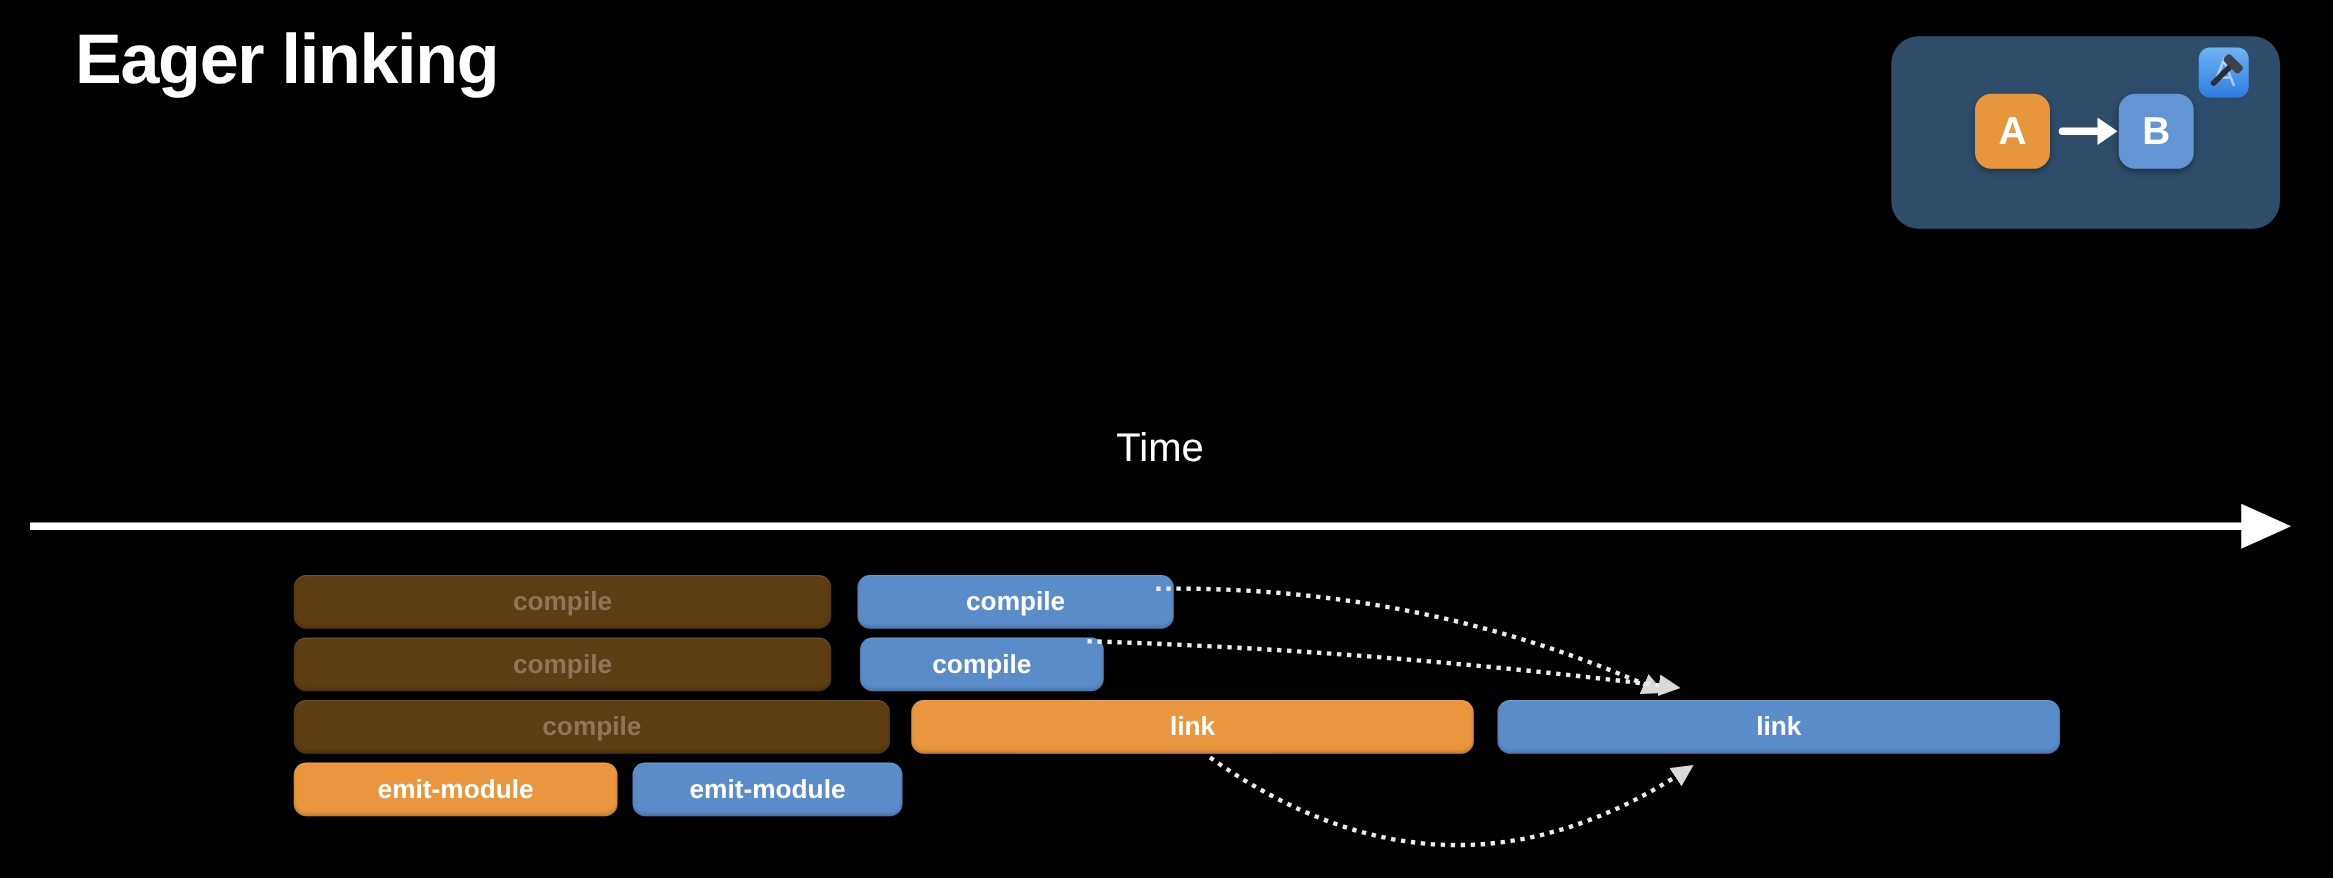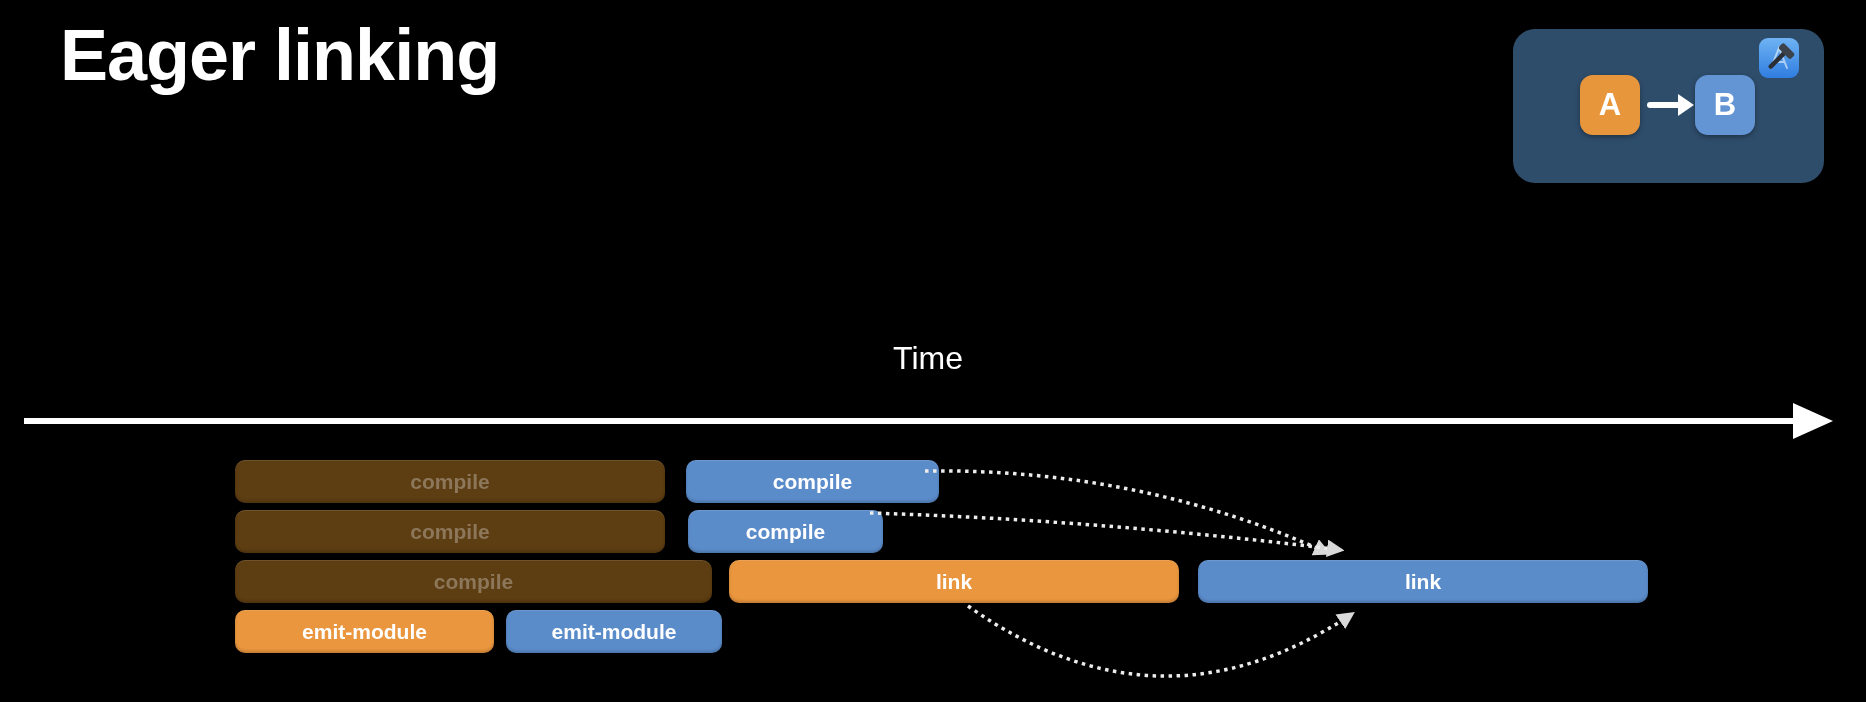--- a/index.html
+++ b/index.html
@@ -3,21 +3,21 @@
 <meta charset="utf-8">
 <style>
   html,body{margin:0;padding:0;}
   body{
     width:1866px;height:702px;position:relative;overflow:hidden;
     background:#000;font-family:"Liberation Sans", sans-serif;
     -webkit-font-smoothing:antialiased;
   }
   .slide-title{
     position:absolute;left:60px;top:14px;
-    font-size:72px;font-weight:700;letter-spacing:-1px;color:#fff;
+    font-size:56px;font-weight:700;letter-spacing:-1px;color:#fff;
   }
   
   .badge-card{
     position:absolute;left:1513px;top:29px;width:311px;height:154px;
     border-radius:22px;background:#2e4d6b;
   }
   .module-square{
     position:absolute;width:60px;height:60px;border-radius:13px;
     display:flex;align-items:center;justify-content:center;
     color:#fff;font-size:31px;font-weight:700;

